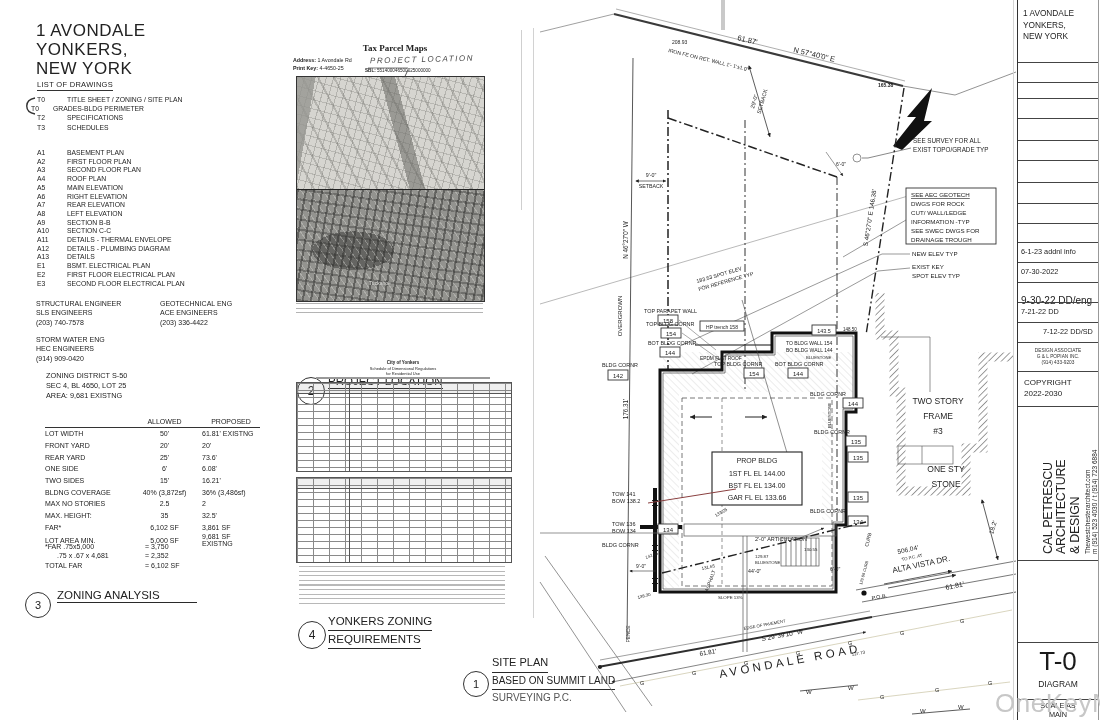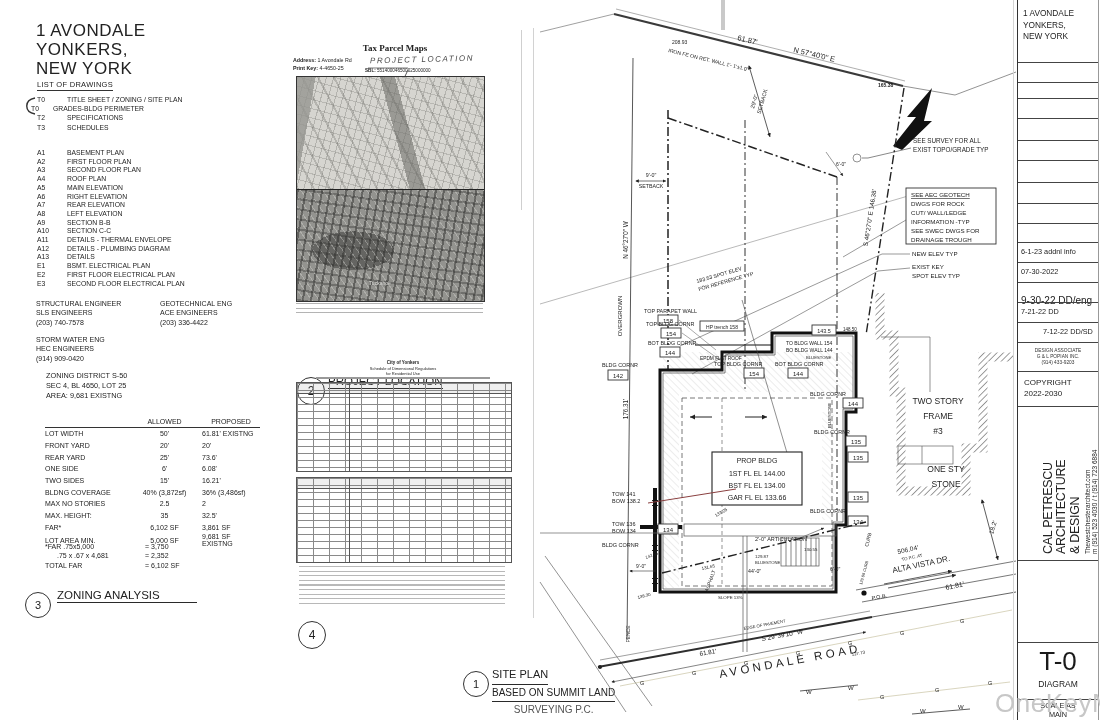--- a/index.html
+++ b/index.html
@@ -289,28 +289,32 @@
   </div>
   <div class="abs grid" style="left:296px;top:477px;width:214px;height:84px;">
     <div style="position:absolute;left:0;top:0;width:100%;height:10px;border-bottom:1px solid #555;background:rgba(120,120,120,.12);"></div>
     <div style="position:absolute;left:52px;top:0;width:1px;height:100%;background:#555;"></div>
   </div>
   <div class="abs stripes" style="left:299px;top:566px;width:206px;height:40px;opacity:.7;"></div>
 
   <div class="circ" style="left:298px;top:621px;width:26px;height:26px;font-size:12px;">
       <span>4</span>
     </div>
+  <div class="abs t" style="left:328px;top:613px;font-size:11.5px;line-height:16px;">
+    <div><span class="u">YONKERS ZONING</span></div>
+    <div><span class="u">REQUIREMENTS</span></div>
+  </div>
 
   <div class="circ" style="left:463px;top:671px;width:24px;height:24px;font-size:11px;">
       <span>1</span>
     </div>
-  <div class="abs t" style="left:492px;top:655px;font-size:11px;line-height:15.5px;margin-top:12px;">
+  <div class="abs t" style="left:492px;top:655px;font-size:11px;line-height:15.5px;">
     <div><span class="u">SITE PLAN</span></div>
     <div style="font-size:10px;"><span class="u">BASED ON SUMMIT LAND</span></div>
-    <div style="font-size:10px;color:#555;text-align:center;"><span>SURVEYING P.C.</span></div>
+    <div style="font-size:10px;color:#555;"><span>SURVEYING P.C.</span></div>
   </div>
 
   <svg class="abs" style="left:540px;top:0;" width="478" height="720" viewBox="540 0 478 720">
     <defs>
       <marker id="ar" markerWidth="7" markerHeight="7" refX="5" refY="2.5" orient="auto">
           <path d="M0,0L5,2.5L0,5Z" fill="#222"></path>
         </marker>
       <marker id="arS" markerWidth="7" markerHeight="7" refX="1" refY="2.5" orient="auto">
           <path d="M5,0L0,2.5L5,5Z" fill="#222"></path>
         </marker>

